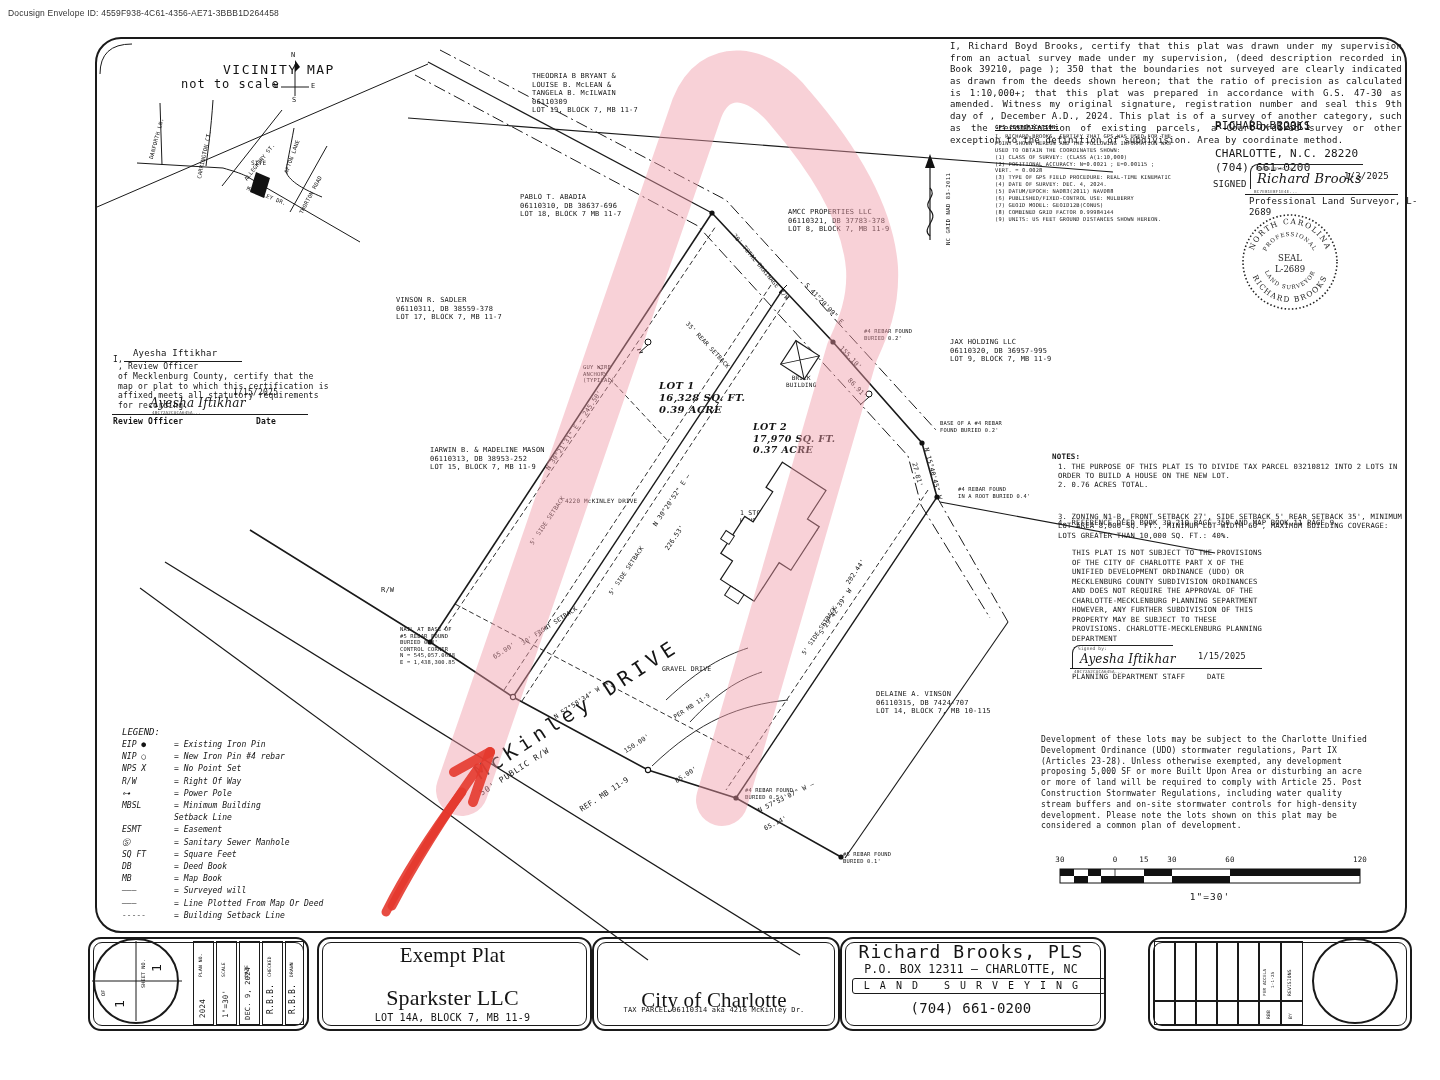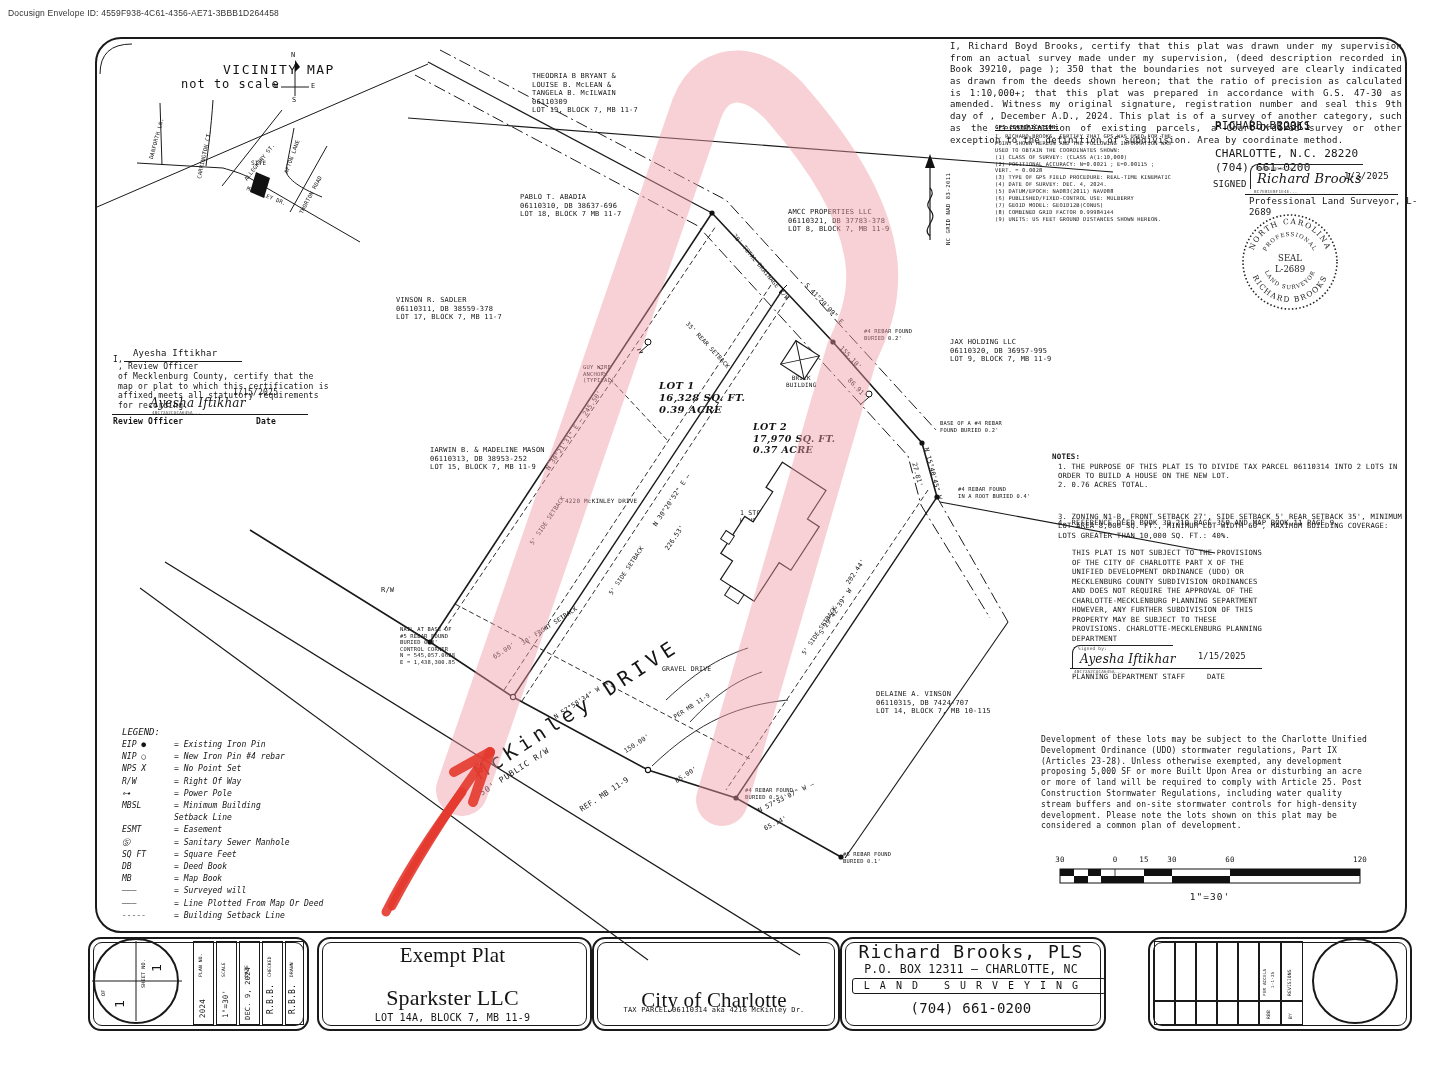--- a/index.html
+++ b/index.html
@@ -318,21 +318,21 @@
   <div class="lbl rot" style="left:845px;top:582px;font-size:6.5px;transform:rotate(-56deg);">202.44'</div>
   <div class="lbl rot" style="left:737px;top:232px;font-size:6px;transform:rotate(50deg);">20' TOTAL DRAINAGE R/W</div>
 
   <div class="lbl rot" style="left:520px;top:640px;font-size:6px;transform:rotate(-33deg);">30' FRONT SETBACK</div>
   <div class="lbl rot" style="left:690px;top:320px;font-size:6px;transform:rotate(47deg);">35' REAR SETBACK</div>
   <div class="lbl rot" style="left:528px;top:542px;font-size:6px;transform:rotate(-56deg);">5' SIDE SETBACK</div>
   <div class="lbl rot" style="left:607px;top:592px;font-size:6px;transform:rotate(-56deg);">5' SIDE SETBACK</div>
   <div class="lbl rot" style="left:800px;top:652px;font-size:6px;transform:rotate(-56deg);">5' SIDE SETBACK</div>
 
   <div class="lbl" style="left:1052px;top:452px;font-size:7.5px;font-weight:bold;">NOTES:</div>
-  <div class="lbl" style="left:1058px;top:462px;width:346px;font-size:7.2px;line-height:1.3;">1.  THE PURPOSE OF THIS PLAT IS TO DIVIDE TAX PARCEL 06110314 INTO 2 LOTS IN
+  <div class="lbl" style="left:1058px;top:462px;width:346px;font-size:7.2px;line-height:1.3;">1.  THE PURPOSE OF THIS PLAT IS TO DIVIDE TAX PARCEL 03210812 INTO 2 LOTS IN
       ORDER TO BUILD A HOUSE ON THE NEW LOT.</div>
   <div class="lbl" style="left:1058px;top:481px;width:346px;font-size:7.2px;">2.  0.76 ACRES TOTAL.</div>
   <div class="lbl" style="left:1058px;top:512px;width:346px;font-size:7.2px;line-height:1.3;">3.  ZONING N1-B, FRONT SETBACK 27', SIDE SETBACK 5' REAR SETBACK 35', MINIMUM
       LOT AREA 8,000 SQ. FT., MINIMUM LOT WIDTH 60', MAXIMUM BUILDING COVERAGE:
       LOTS GREATER THAN 10,000 SQ. FT.: 40%.</div>
   <div class="lbl" style="left:1058px;top:519px;width:346px;font-size:7.2px;">4.  REFERENCE DEED BOOK 39,210 PAGE 350 AND MAP BOOK 11 PAGE 9.</div>
 
   <div class="lbl" style="left:1072px;top:548px;width:300px;font-size:7.2px;line-height:1.32;">THIS PLAT IS NOT SUBJECT TO THE PROVISIONS
 OF THE CITY OF CHARLOTTE PART X OF THE
 UNIFIED DEVELOPMENT ORDINANCE (UDO) OR

